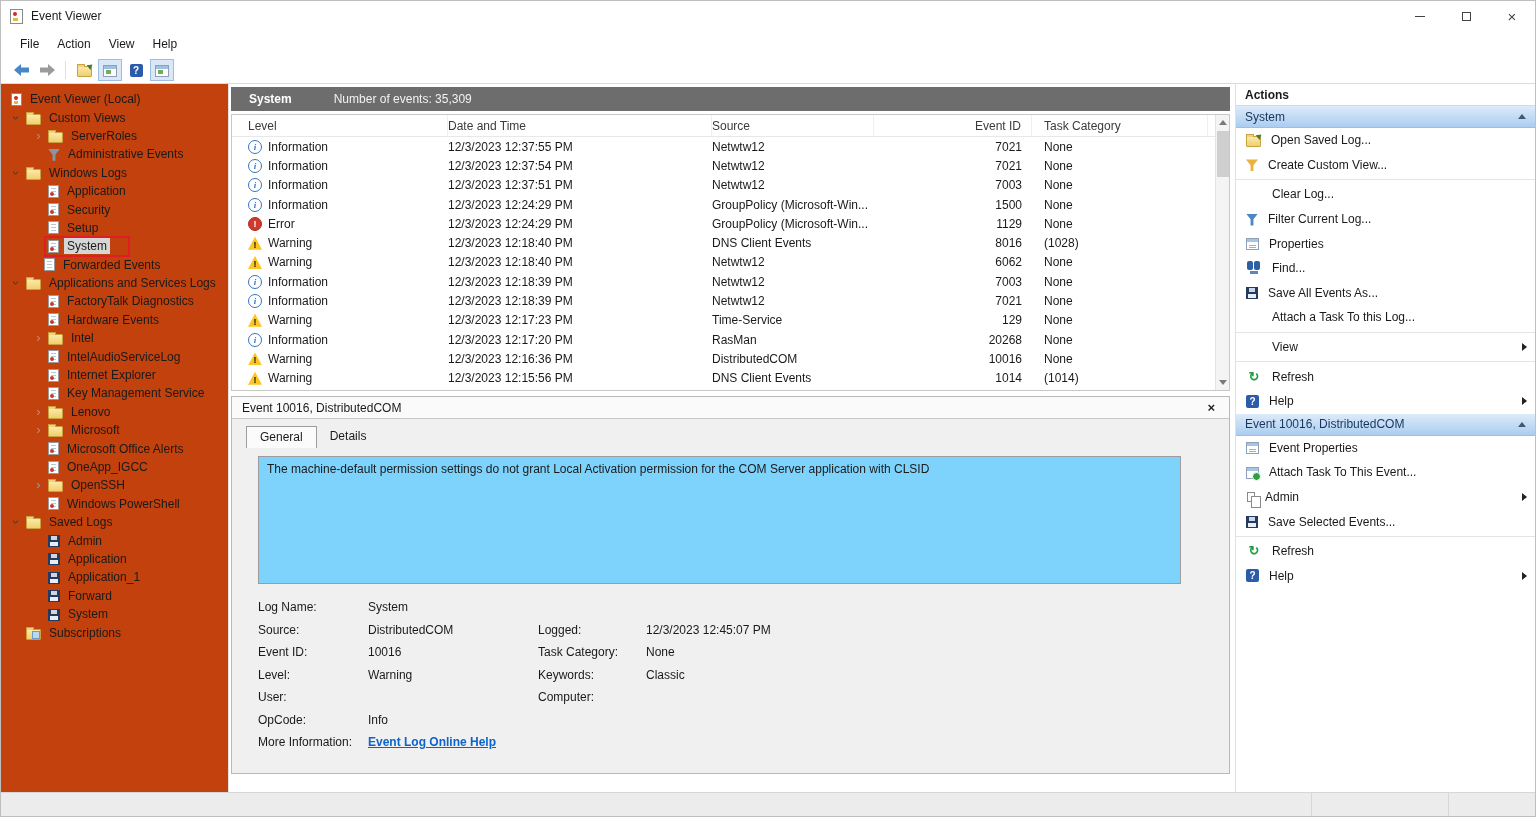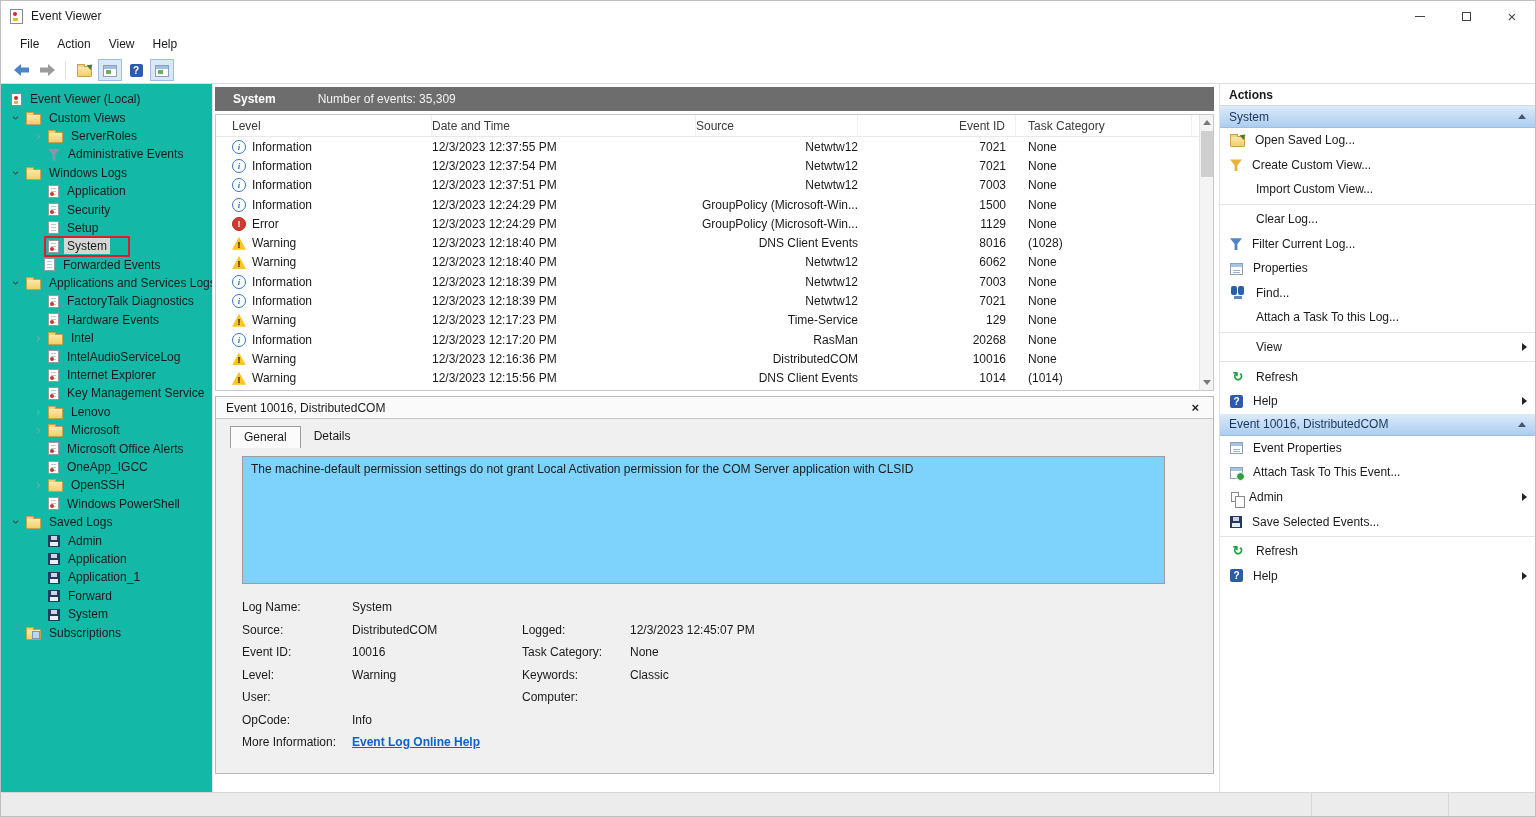--- a/index.html
+++ b/index.html
@@ -32,21 +32,21 @@
   .tbtn { height:22px; min-width:24px; display:flex; align-items:center; justify-content:center; margin:0 1px; }
   .tbtn.boxed { background:#d9e7f7; border:1px solid #9dbfe3; }
   .tsep { width:1px; height:18px; background:#e0e0e0; margin:0 5px; }
 
   
   .main { display:flex; height:710px; }
   .bstrip { position:absolute; left:0; right:0; bottom:0; height:24px; background:#ececec; border-top:1px solid #d7d7d7; }
   .bstrip .bdiv { position:absolute; top:0; bottom:0; width:1px; background:#d8d8d8; }
 
   
-  .sidebar { width:212px; flex:none; border-right:1px solid #e2e2e2; padding-top:6px; overflow:hidden; background:#14b8a6; }
+  .sidebar { width:228px; flex:none; border-right:1px solid #e2e2e2; padding-top:6px; overflow:hidden; background:#c2410c; }
   .tree-row { display:flex; align-items:center; height:18.4px; white-space:nowrap; }
   .chev { width:15px; flex:none; text-align:center; color:#404040; font-size:13px; line-height:14px; }
   .chev::before { content:"\203A"; display:inline-block; }
   .chev.open::before { transform:rotate(90deg); }
   .chev.closed { color:#9a9a9a; }
   .chev.blank::before { content:""; }
   .ibox { display:inline-flex; align-items:center; gap:5px; height:17px; padding:0 2px; }
   .ibox.annot { outline:2px solid #df1d24; outline-offset:0px; padding-right:18px; }
   .tlbl { padding:1px 3px; }
   .tlbl.sel { background:#d6d6d6; }
@@ -93,21 +93,21 @@
   .center { width:1006px; flex:none; padding:3px 5px 0 2px; }
   .panel-header { height:24px; background:#6d6d6d; color:#fff; display:flex; align-items:center; padding-left:18px; }
   .panel-header .ptitle { font-weight:bold; }
   .panel-header .psub { margin-left:42px; color:#f2f2f2; }
 
   .etable { position:relative; margin-top:3px; height:277px; border:1px solid #c8c8c8; background:#fff; overflow:hidden; }
   .ehead { display:flex; height:22px; align-items:center; padding-left:16px; border-bottom:1px solid #e8e8e8; color:#3b3b3b; }
   .hcell { border-right:1px solid #efefef; height:100%; display:flex; align-items:center; }
   .c-level { width:200px; }
   .c-dt   { width:264px; }
-  .c-src  { width:162px;text-align:right; }
+  .c-src  { width:162px; }
   .c-id   { width:158px; justify-content:flex-end; text-align:right; padding-right:10px; }
   .c-task { width:176px; padding-left:12px; }
   .erow { display:flex; align-items:center; height:19.3px; padding-left:16px; white-space:nowrap; }
   .erow .c-id { display:flex; }
   .erow .cell { overflow:hidden; text-overflow:ellipsis; }
   .lv { width:14px; height:14px; margin-right:6px; display:inline-flex; align-items:center; justify-content:center; border-radius:50%; font-size:9px; flex:none; }
   .lv-info { border:1px solid #3576bd; color:#3576bd; background:#fff; font-weight:bold; font-style:italic; font-family:"Liberation Serif", serif; }
   .lv-info::before { content:"i"; }
   .lv-error { background:#ce3a2e; border:1px solid #b02a20; color:#fff; font-weight:bold; }
   .lv-error::before { content:"!"; }
@@ -639,44 +639,44 @@
               <div class="aitem">
     <span class="ic ic-openlog"></span>
     <span class="albl">Open Saved Log...</span>
     <span class="asub hide"></span>
   </div>
               <div class="aitem">
     <span class="ic ic-filter-gold"></span>
     <span class="albl">Create Custom View...</span>
     <span class="asub hide"></span>
   </div>
-              <div class="aitem">
-    <span class="ic ic-none"></span>
-    <span class="albl">Import Custom View...</span>
-    <span class="asub hide"></span>
-  </div>
               <div class="asep"></div>
               <div class="aitem">
     <span class="ic ic-none"></span>
     <span class="albl">Clear Log...</span>
     <span class="asub hide"></span>
   </div>
               <div class="aitem">
     <span class="ic ic-filter-blue"></span>
     <span class="albl">Filter Current Log...</span>
     <span class="asub hide"></span>
   </div>
               <div class="aitem">
     <span class="ic ic-props"></span>
     <span class="albl">Properties</span>
     <span class="asub hide"></span>
   </div>
               <div class="aitem">
     <span class="ic ic-find"></span>
     <span class="albl">Find...</span>
+    <span class="asub hide"></span>
+  </div>
+              <div class="aitem">
+    <span class="ic ic-floppy"></span>
+    <span class="albl">Save All Events As...</span>
     <span class="asub hide"></span>
   </div>
               <div class="aitem">
     <span class="ic ic-none"></span>
     <span class="albl">Attach a Task To this Log...</span>
     <span class="asub hide"></span>
   </div>
               <div class="asep"></div>
               <div class="aitem">
     <span class="ic ic-none"></span>

